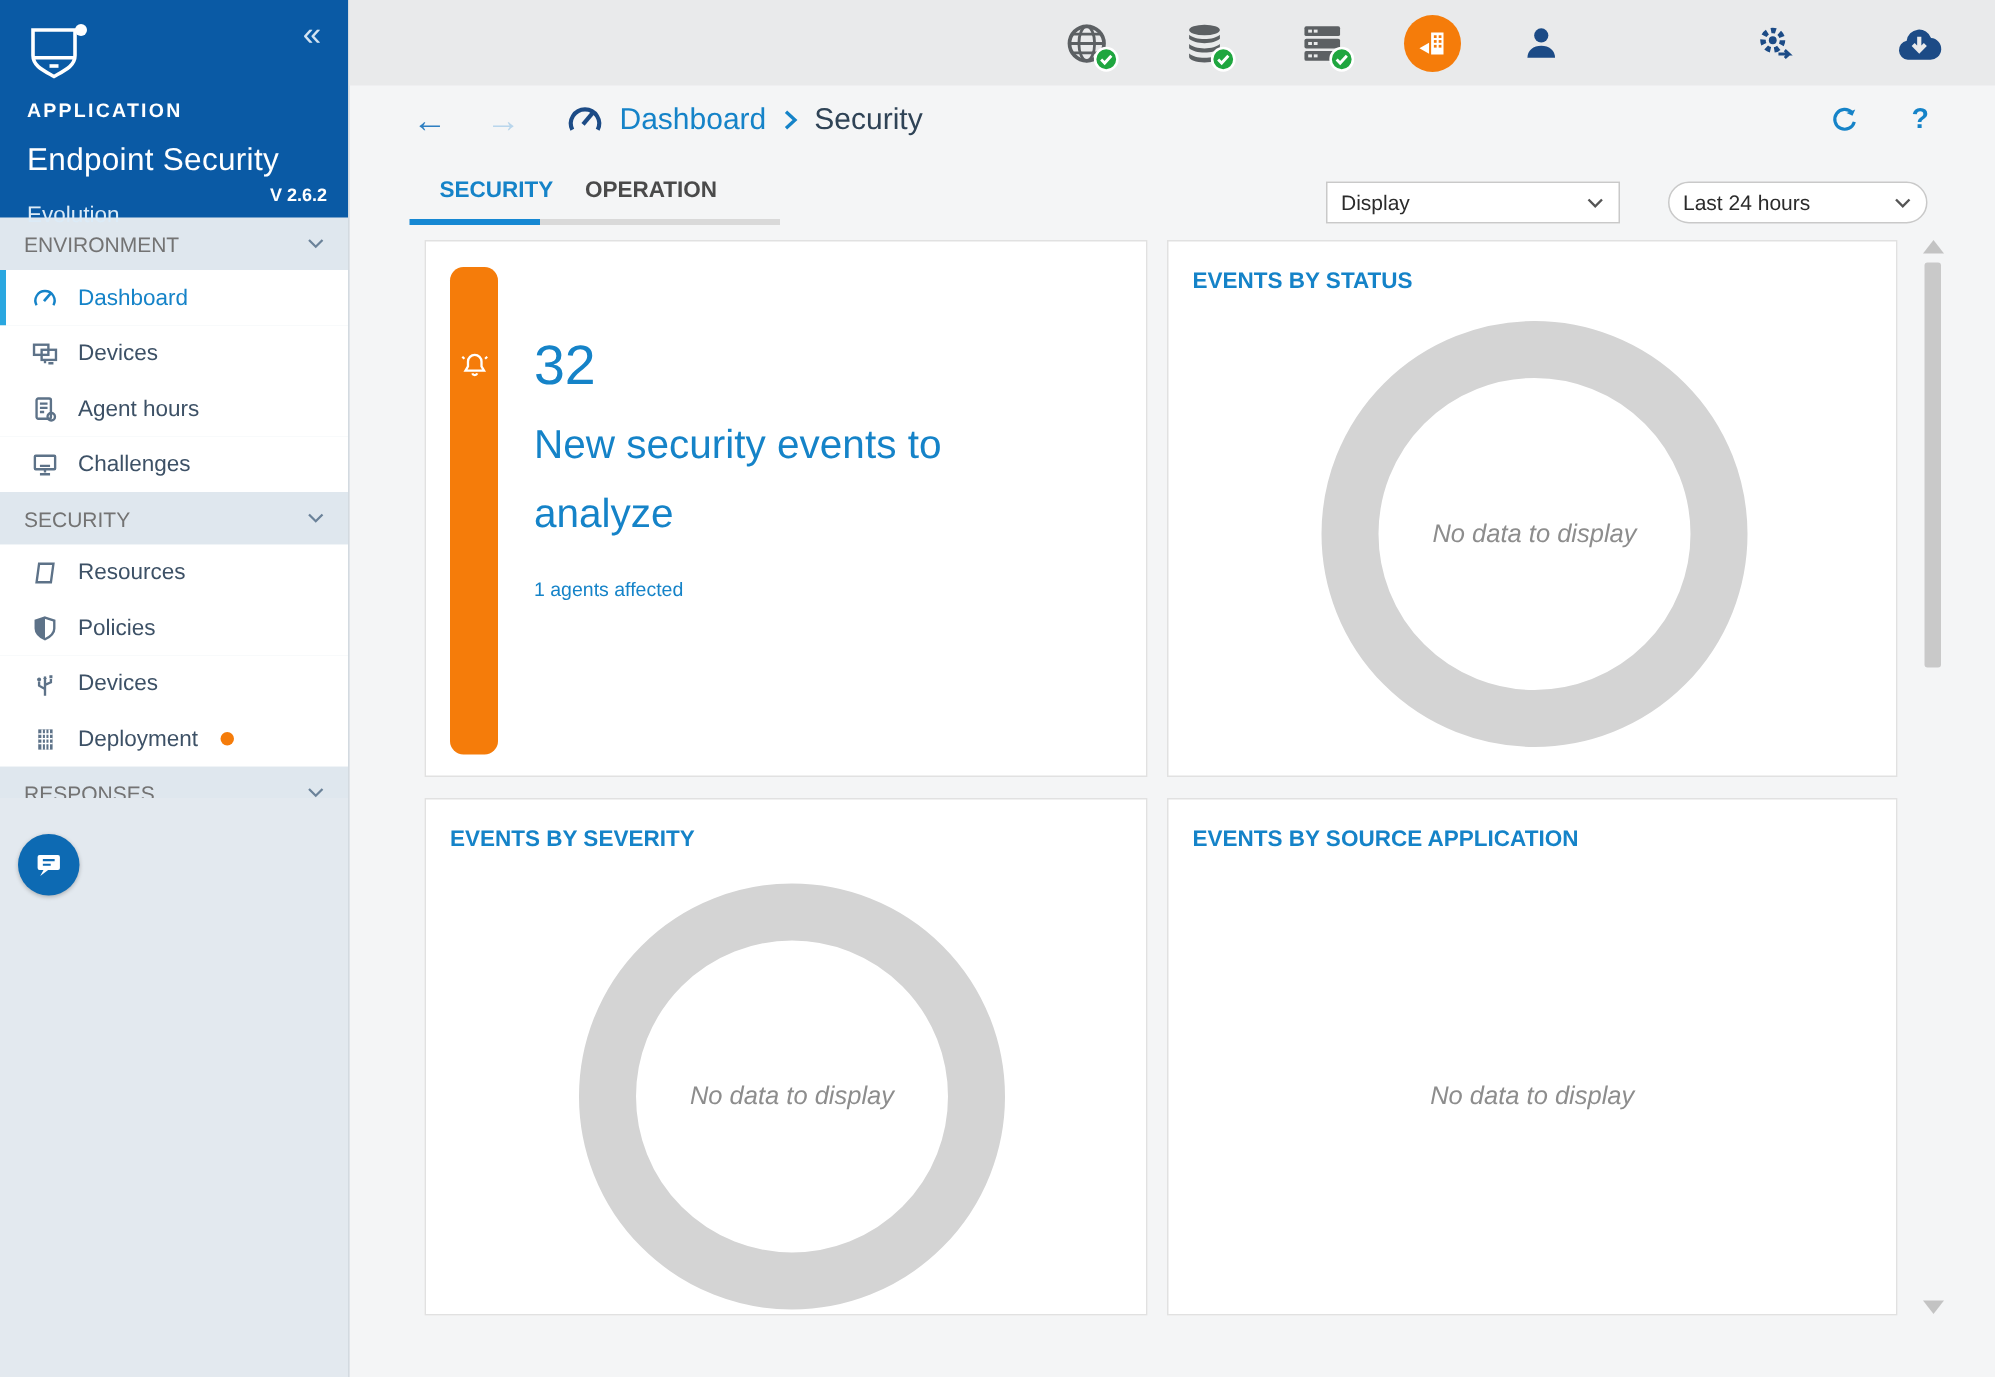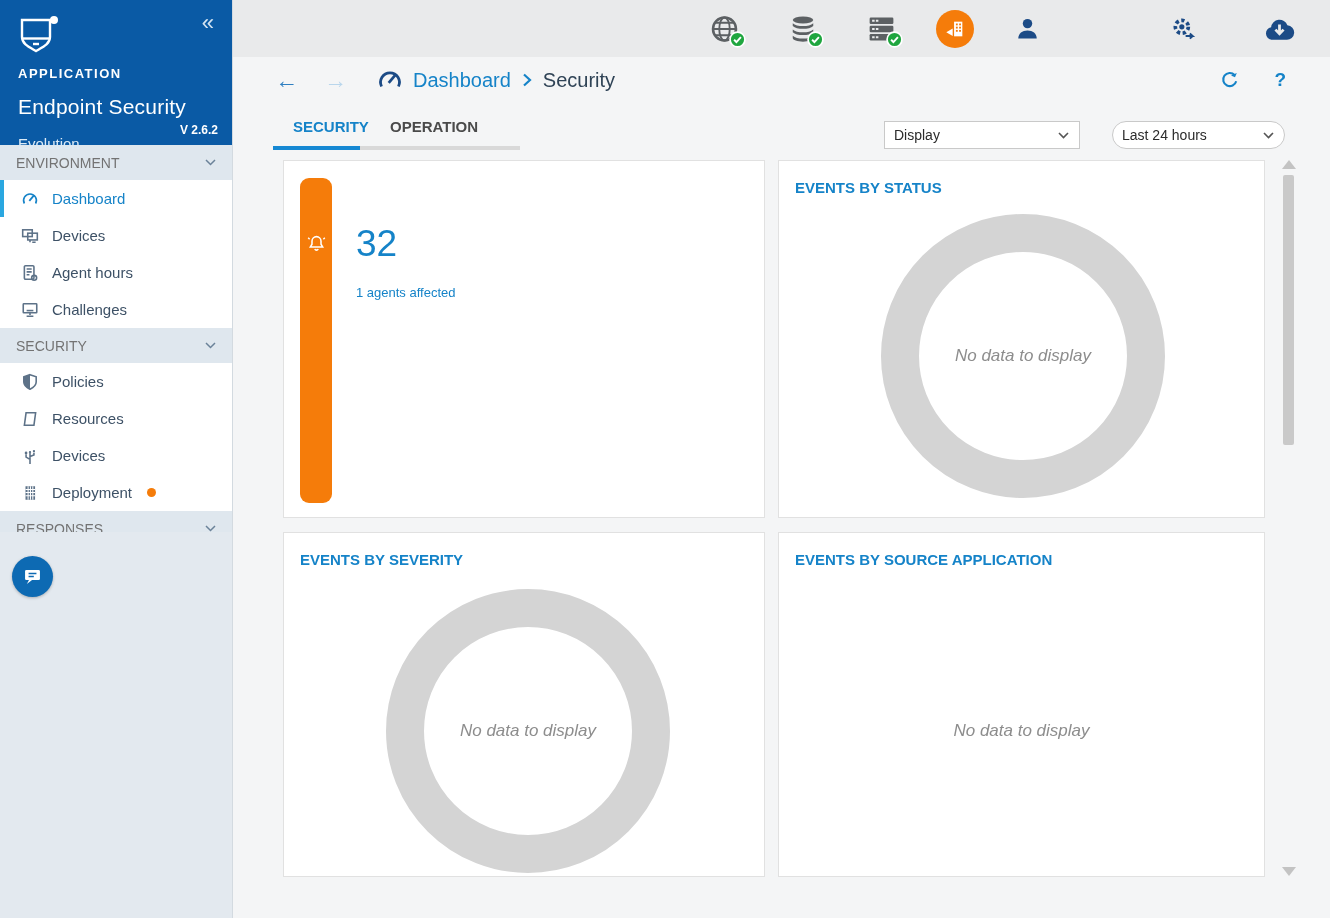--- a/index.html
+++ b/index.html
@@ -156,33 +156,33 @@
         <span>SECURITY</span>
         <span>
           <svg width="11" height="7" viewBox="0 0 11 7">
             <path d="M1 1 l4.5 4.5 L10 1" fill="none" stroke-width="1.5"></path>
           </svg>
         </span>
       </div>
       <div class="nav-item">
         <span class="nav-icon">
           <svg width="18" height="18" viewBox="0 0 16 16">
+            <path d="M4.5 2.5 h8.5 L11.5 13.5 H3 Z" fill="none" stroke="currentColor" stroke-width="1.4"></path>
+          </svg>
+        </span>
+        <span class="nav-label">Resources</span>
+      </div>
+      <div class="nav-item">
+        <span class="nav-icon">
+          <svg width="18" height="18" viewBox="0 0 16 16">
             <path d="M8 1.5 L13.5 3.3 V8 c0 3.4-3.4 5.4-5.5 6.4 C5.9 13.4 2.5 11.4 2.5 8 V3.3 Z" fill="none" stroke="currentColor" stroke-width="1.4"></path>
             <path d="M8 1.5 L2.5 3.3 V8 c0 3.4 3.4 5.4 5.5 6.4 Z" fill="currentColor"></path>
           </svg>
         </span>
         <span class="nav-label">Policies</span>
-      </div>
-      <div class="nav-item">
-        <span class="nav-icon">
-          <svg width="18" height="18" viewBox="0 0 16 16">
-            <path d="M4.5 2.5 h8.5 L11.5 13.5 H3 Z" fill="none" stroke="currentColor" stroke-width="1.4"></path>
-          </svg>
-        </span>
-        <span class="nav-label">Resources</span>
       </div>
       <div class="nav-item">
         <span class="nav-icon">
           <svg width="18" height="18" viewBox="0 0 16 16">
             <path d="M8 15 V3.5 M8 11 L4.5 9 V6.5 M8 8.5 L11.5 7 V5" fill="none" stroke="currentColor" stroke-width="1.4"></path>
             <circle cx="4.5" cy="5.3" r="1.2" fill="currentColor"></circle>
             <rect x="10.6" y="2.8" width="1.8" height="1.8" fill="currentColor"></rect>
             <path d="M8 3.5 L6.8 5 h2.4 Z" fill="currentColor"></path>
           </svg>
         </span>
@@ -362,20 +362,21 @@
     <div class="card">
       <div class="alert-bar">
         <svg width="19" height="19" viewBox="0 0 16 16">
           <path d="M8 2.2 a3.8 3.8 0 0 1 3.8 3.8 v2.6 l1.4 2.4 h-10.4 L4.2 8.6 V6 A3.8 3.8 0 0 1 8 2.2 Z" fill="none" stroke="#fff" stroke-width="1.3"></path>
           <path d="M6.6 12.6 a1.5 1.5 0 0 0 2.8 0" fill="none" stroke="#fff" stroke-width="1.3"></path>
           <path d="M2.2 4.4 L1 3.2 M13.8 4.4 L15 3.2" stroke="#fff" stroke-width="1.2"></path>
         </svg>
       </div>
       <div class="alert-body">
         <div class="alert-count">32</div>
+        <div class="alert-title">New security events to analyze</div>
         <div class="alert-sub">1 agents affected</div>
       </div>
     </div>
 
     <div class="card">
       <div class="card-title">EVENTS BY STATUS</div>
       <div class="donut" style="top:53px;"></div>
       <div class="no-data" style="top:195px;">No data to display</div>
     </div>
 

